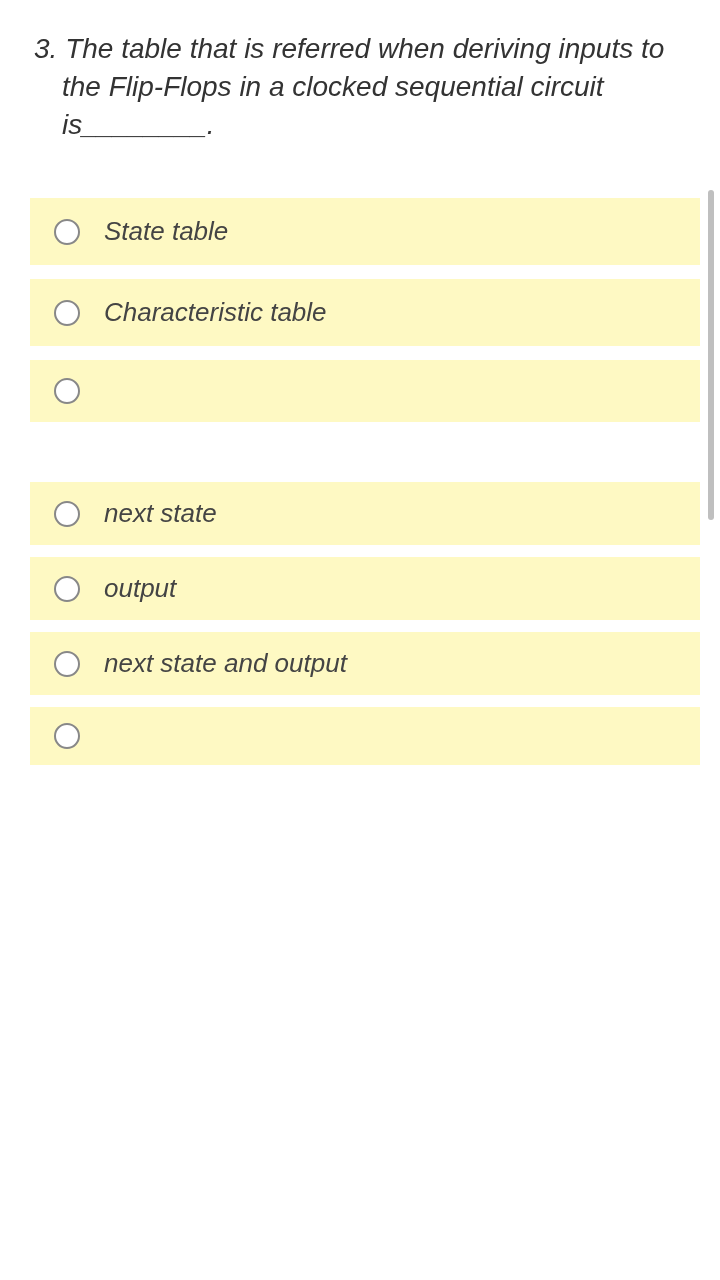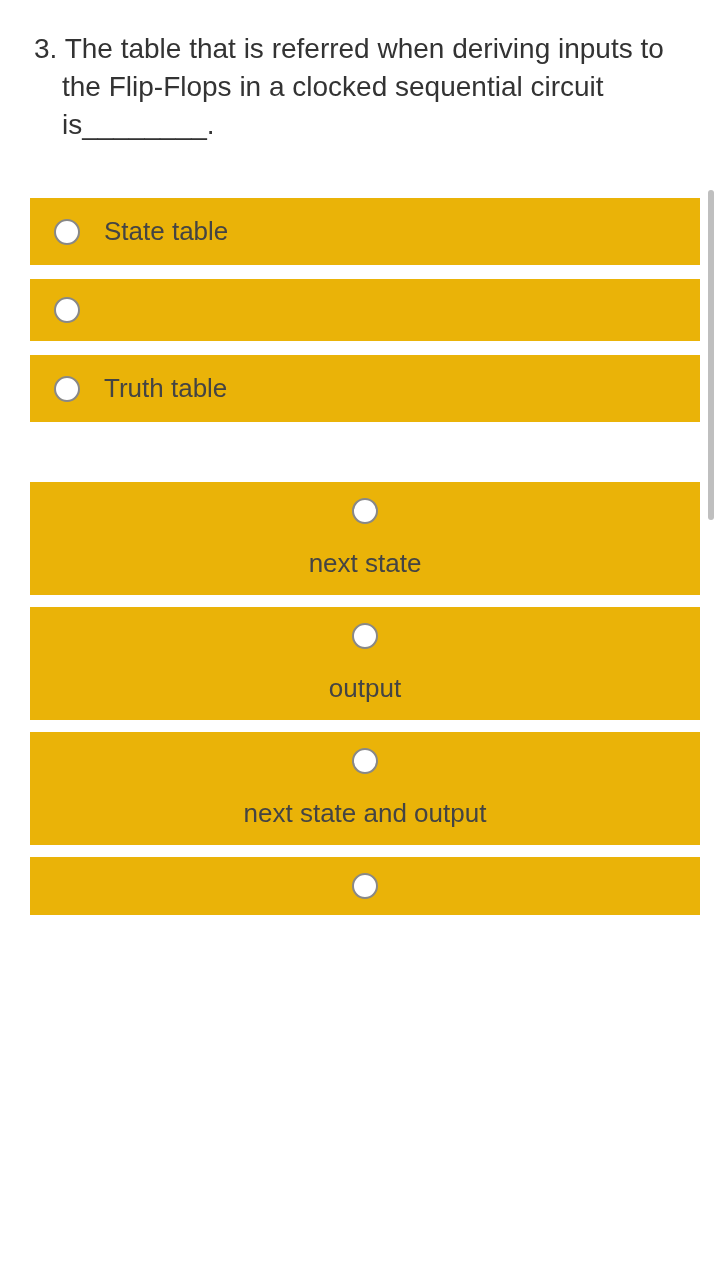--- a/index.html
+++ b/index.html
@@ -13,37 +13,38 @@
       width: 720px;
       height: 1280px;
       position: relative;
       color: #333333;
     }
     .content {
       padding: 30px 20px 20px 30px;
     }
     .question-block {
       margin-bottom: 60px;
+      font-style: italic;
     }
     .question-text {
       font-size: 28px;
       line-height: 1.35;
       color: #333333;
       margin-bottom: 55px;
       padding-left: 4px;
       text-indent: -28px;
       margin-left: 28px;
     }
     .options {
       display: flex;
       flex-direction: column;
       gap: 14px;
     }
     .option {
-      background: #eab308;
+      background: #fef9c3;
       padding: 18px 24px;
       display: flex;
       align-items: center;
       gap: 24px;
       cursor: pointer;
     }
     .radio {
       width: 26px;
       height: 26px;
       border: 2px solid #888888;
@@ -62,41 +63,40 @@
       width: 6px;
       height: 330px;
       background: #bfbfbf;
       border-radius: 3px;
     }
     .q2-options {
       gap: 12px;
     }
     .q2-options .option {
       padding: 16px 24px;
-      flex-direction: column;
     }
   </style>
 </head>
 <body>
 
 <div class="content">
 
   <div class="question-block">
     <div class="question-text">3. The table that is referred when deriving inputs to the Flip-Flops in a clocked sequential circuit is________.</div>
     <div class="options">
       <div class="option">
         <span class="radio"></span>
         <span class="option-label">State table</span>
       </div>
       <div class="option">
         <span class="radio"></span>
+        <span class="option-label">Characteristic table</span>
       </div>
       <div class="option">
         <span class="radio"></span>
-        <span class="option-label">Truth table</span>
       </div>
     </div>
   </div>
 
   <div class="question-block" style="margin-bottom:0;">
     <div class="options q2-options">
       <div class="option">
         <span class="radio"></span>
         <span class="option-label">next state</span>
       </div>

